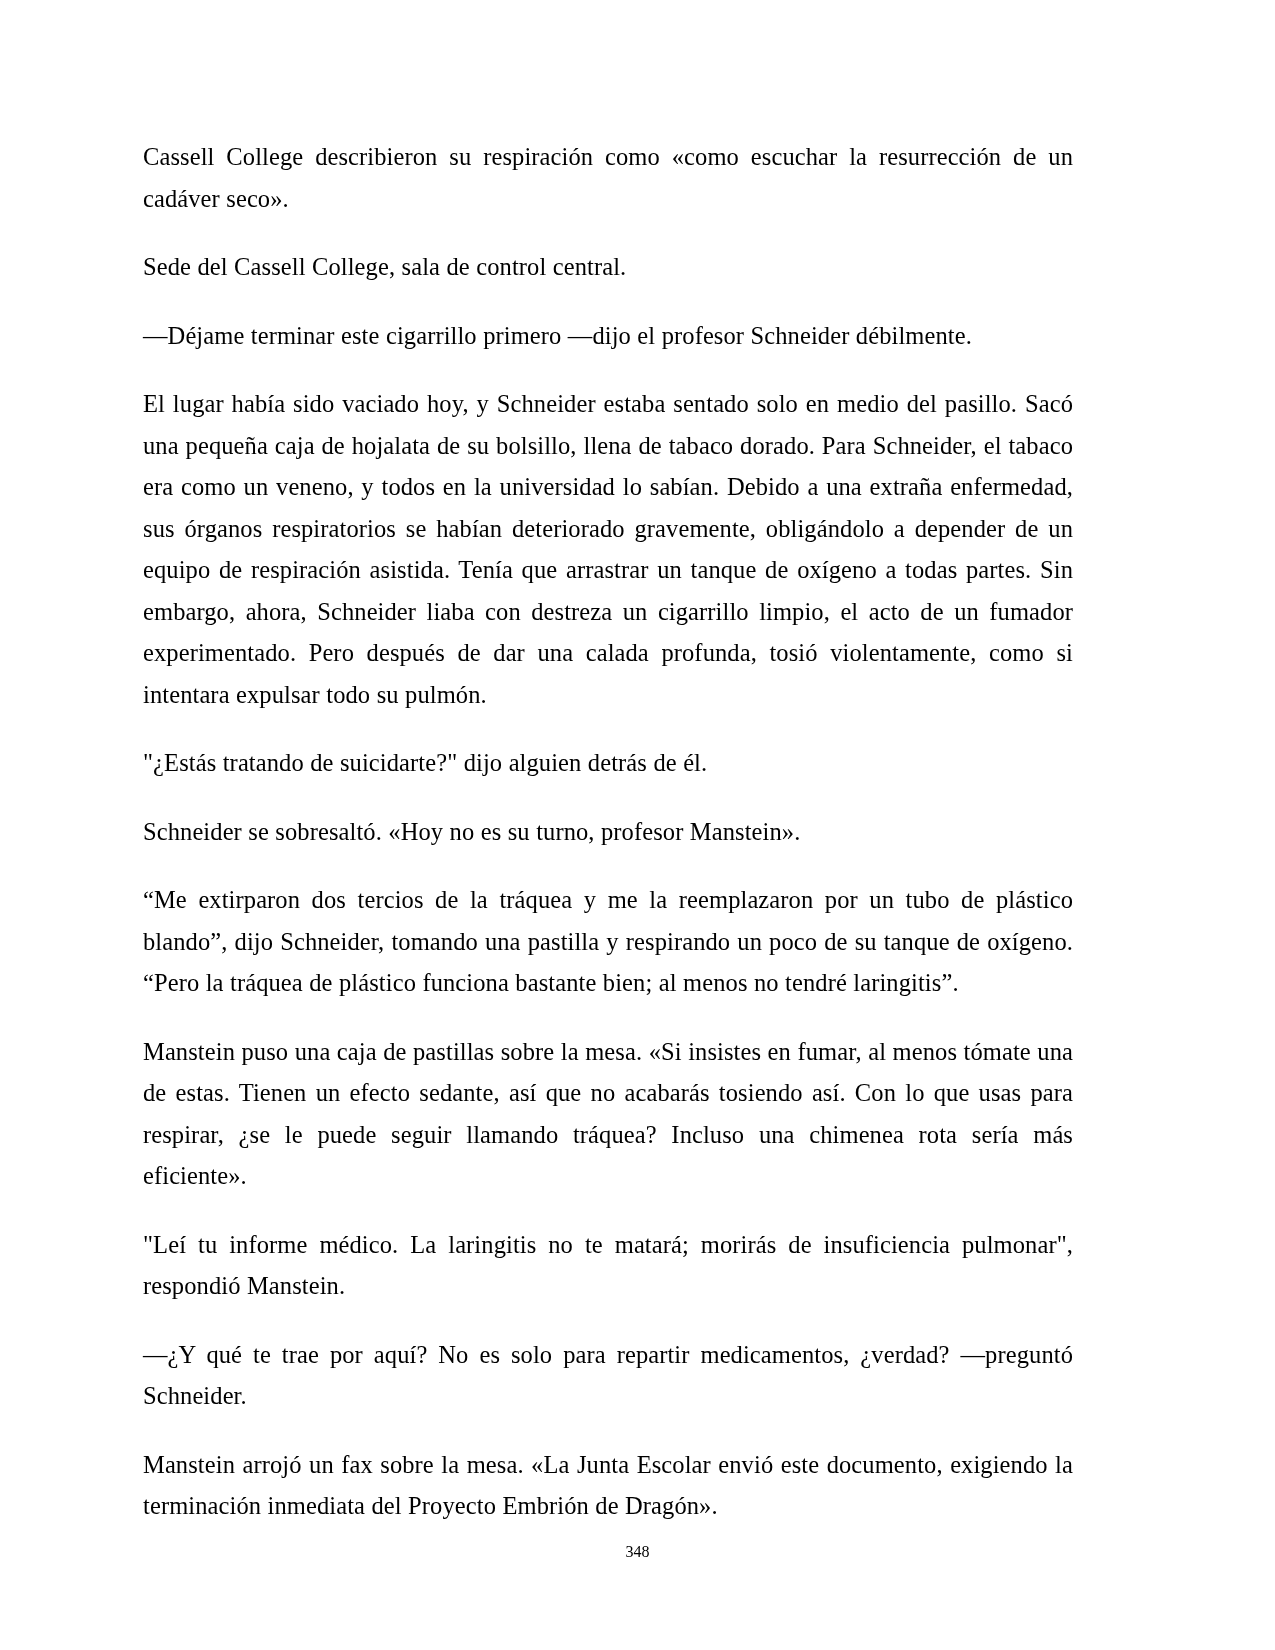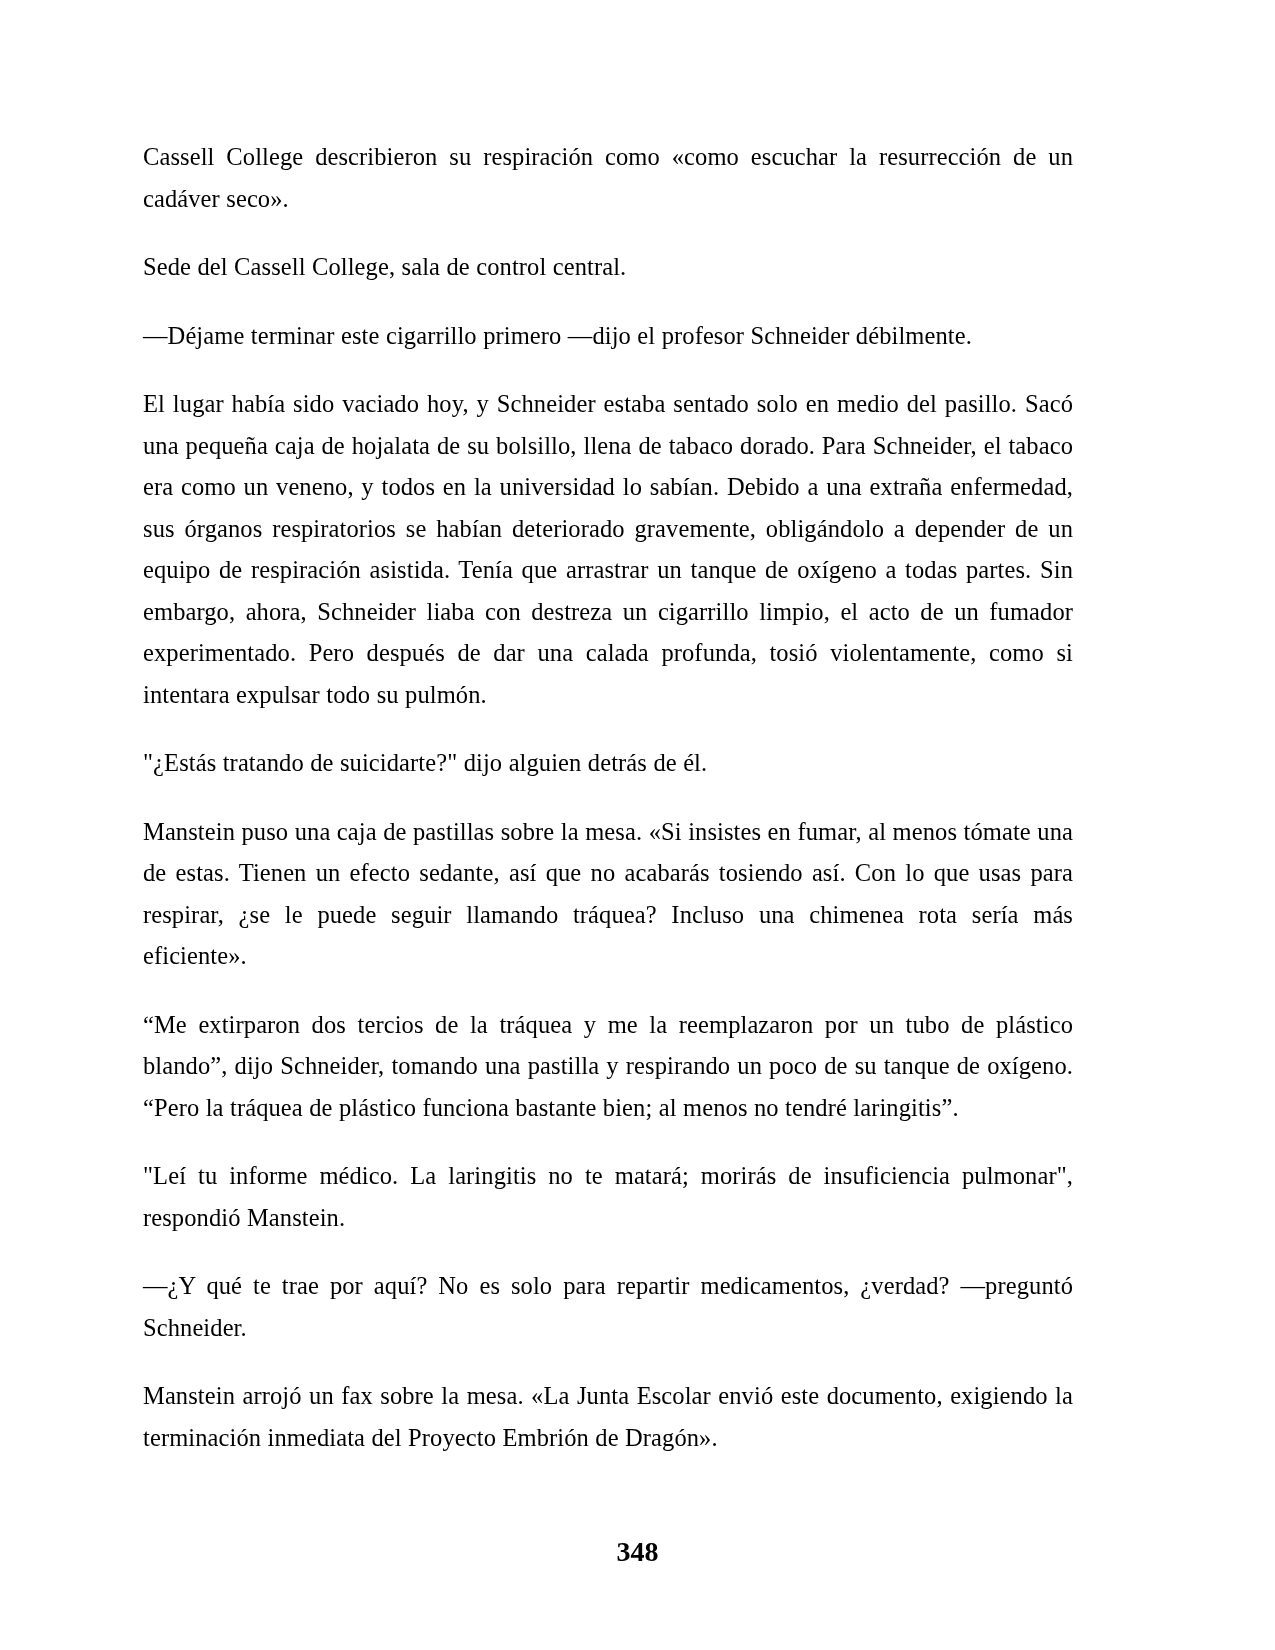--- a/index.html
+++ b/index.html
@@ -46,47 +46,47 @@
   .para:last-child {
     margin-bottom: 8px;
   }
 
   .page-number {
     position: absolute;
     left: 0;
     right: 0;
     top: 1538px;
     text-align: center;
-    font-size: 28px;
+    font-size: 16px;
     line-height: 28px;
     font-family: "Liberation Serif", "DejaVu Serif", serif;
-    font-weight: bold;
   }
 </style>
 </head>
 <body>
 
 <div class="page">
 
   <div class="text-column">
 
     <p class="para">Cassell College describieron su respiración como «como escuchar la resurrección de un cadáver seco».</p>
 
     <p class="para">Sede del Cassell College, sala de control central.</p>
 
     <p class="para">—Déjame terminar este cigarrillo primero —dijo el profesor Schneider débilmente.</p>
 
     <p class="para">El lugar había sido vaciado hoy, y Schneider estaba sentado solo en medio del pasillo. Sacó una pequeña caja de hojalata de su bolsillo, llena de tabaco dorado. Para Schneider, el tabaco era como un veneno, y todos en la universidad lo sabían. Debido a una extraña enfermedad, sus órganos respiratorios se habían deteriorado gravemente, obligándolo a depender de un equipo de respiración asistida. Tenía que arrastrar un tanque de oxígeno a todas partes. Sin embargo, ahora, Schneider liaba con destreza un cigarrillo limpio, el acto de un fumador experimentado. Pero después de dar una calada profunda, tosió violentamente, como si intentara expulsar todo su pulmón.</p>
 
     <p class="para">"¿Estás tratando de suicidarte?" dijo alguien detrás de él.</p>
 
+    <p class="para">Schneider se sobresaltó. «Hoy no es su turno, profesor Manstein».</p>
+
+    <p class="para">“Me extirparon dos tercios de la tráquea y me la reemplazaron por un tubo de plástico blando”, dijo Schneider, tomando una pastilla y respirando un poco de su tanque de oxígeno. “Pero la tráquea de plástico funciona bastante bien; al menos no tendré laringitis”.</p>
 
     <p class="para">Manstein puso una caja de pastillas sobre la mesa. «Si insistes en fumar, al menos tómate una de estas. Tienen un efecto sedante, así que no acabarás tosiendo así. Con lo que usas para respirar, ¿se le puede seguir llamando tráquea? Incluso una chimenea rota sería más eficiente».</p>
-
-    <p class="para">“Me extirparon dos tercios de la tráquea y me la reemplazaron por un tubo de plástico blando”, dijo Schneider, tomando una pastilla y respirando un poco de su tanque de oxígeno. “Pero la tráquea de plástico funciona bastante bien; al menos no tendré laringitis”.</p>
 
     <p class="para">"Leí tu informe médico. La laringitis no te matará; morirás de insuficiencia pulmonar", respondió Manstein.</p>
 
 
     <p class="para">—¿Y qué te trae por aquí? No es solo para repartir medicamentos, ¿verdad? —preguntó Schneider.</p>
 
     <p class="para">Manstein arrojó un fax sobre la mesa. «La Junta Escolar envió este documento, exigiendo la terminación inmediata del Proyecto Embrión de Dragón».</p>
 
   </div>
 

